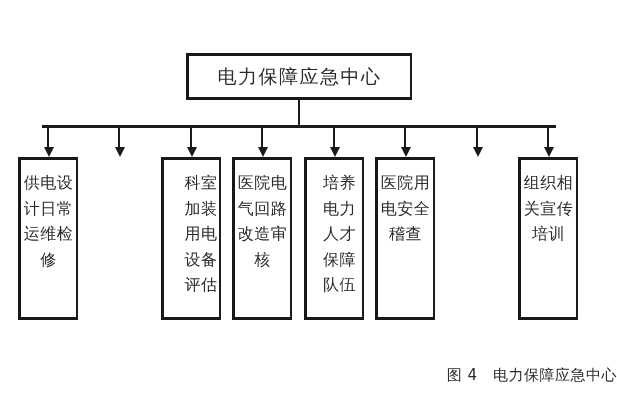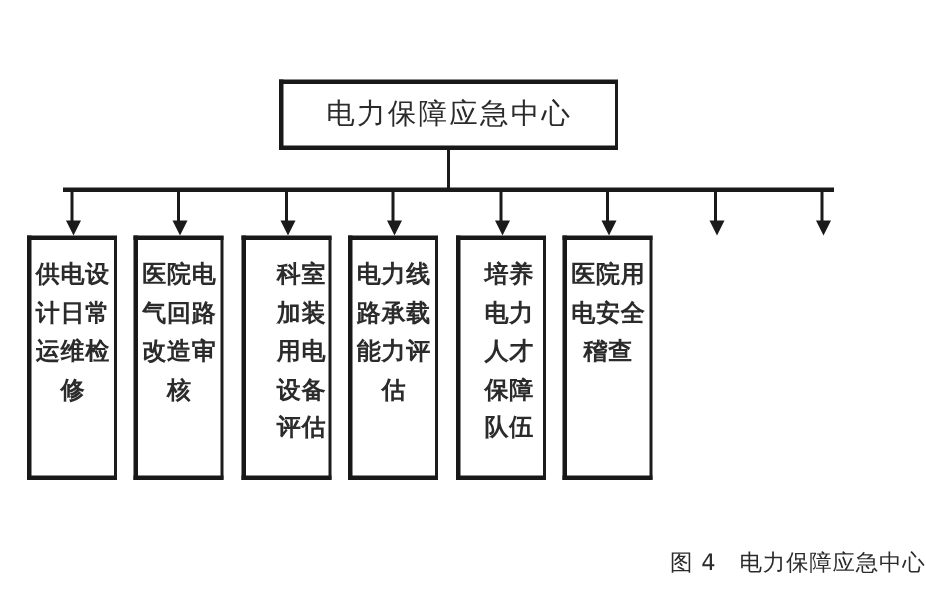--- a/index.html
+++ b/index.html
@@ -88,21 +88,20 @@
     position: absolute;
     top: 157px;
     width: 60px;
     height: 163px;
     box-sizing: border-box;
     background: #ffffff;
     border-top: 3px solid #181818;
     border-left: 3px solid #181818;
     border-right: 2px solid #1c1c1c;
     border-bottom: 3px solid #181818;
-    font-weight: bold;
   }
   .leaf-label {
     padding-top: 10px;
     font-size: 16px;
     line-height: 25.5px;
     color: #2b2b2b;
     text-align: center;
     letter-spacing: 0.5px;
     word-break: break-all;
     white-space: pre-wrap;
@@ -146,31 +145,31 @@
   <div class="drop" style="left:404px;"></div>
   <div class="arrowhead" style="left:405px;"></div>
   <div class="drop" style="left:476px;"></div>
   <div class="arrowhead" style="left:477px;"></div>
   <div class="drop" style="left:547px;"></div>
   <div class="arrowhead" style="left:548px;"></div>
 
   <div class="leaf-box" style="left:18px;">
     <div class="leaf-label">供电设计日常运维检修</div>
   </div>
-  <div class="leaf-box" style="left:89px;">
-    <div class="leaf-label">医院电气回路改造审核</div>
-  </div>
   <div class="leaf-box" style="left:161px;padding-left:19px;">
     <div class="leaf-label">科室加装用电设备评估</div>
   </div>
   <div class="leaf-box" style="left:232px;">
-    <div class="leaf-label">电力线路承载能力评估</div>
+    <div class="leaf-label">医院电气回路改造审核</div>
   </div>
   <div class="leaf-box" style="left:304px;padding-left:10px;">
     <div class="leaf-label">培养电力人才保障队伍</div>
   </div>
   <div class="leaf-box" style="left:375px;">
     <div class="leaf-label">医院用电安全稽查</div>
   </div>
+  <div class="leaf-box" style="left:518px;">
+    <div class="leaf-label">组织相关宣传培训</div>
+  </div>
 
   <div class="caption">图 4　电力保障应急中心</div>
 
 </div>
 
 </body></html>

